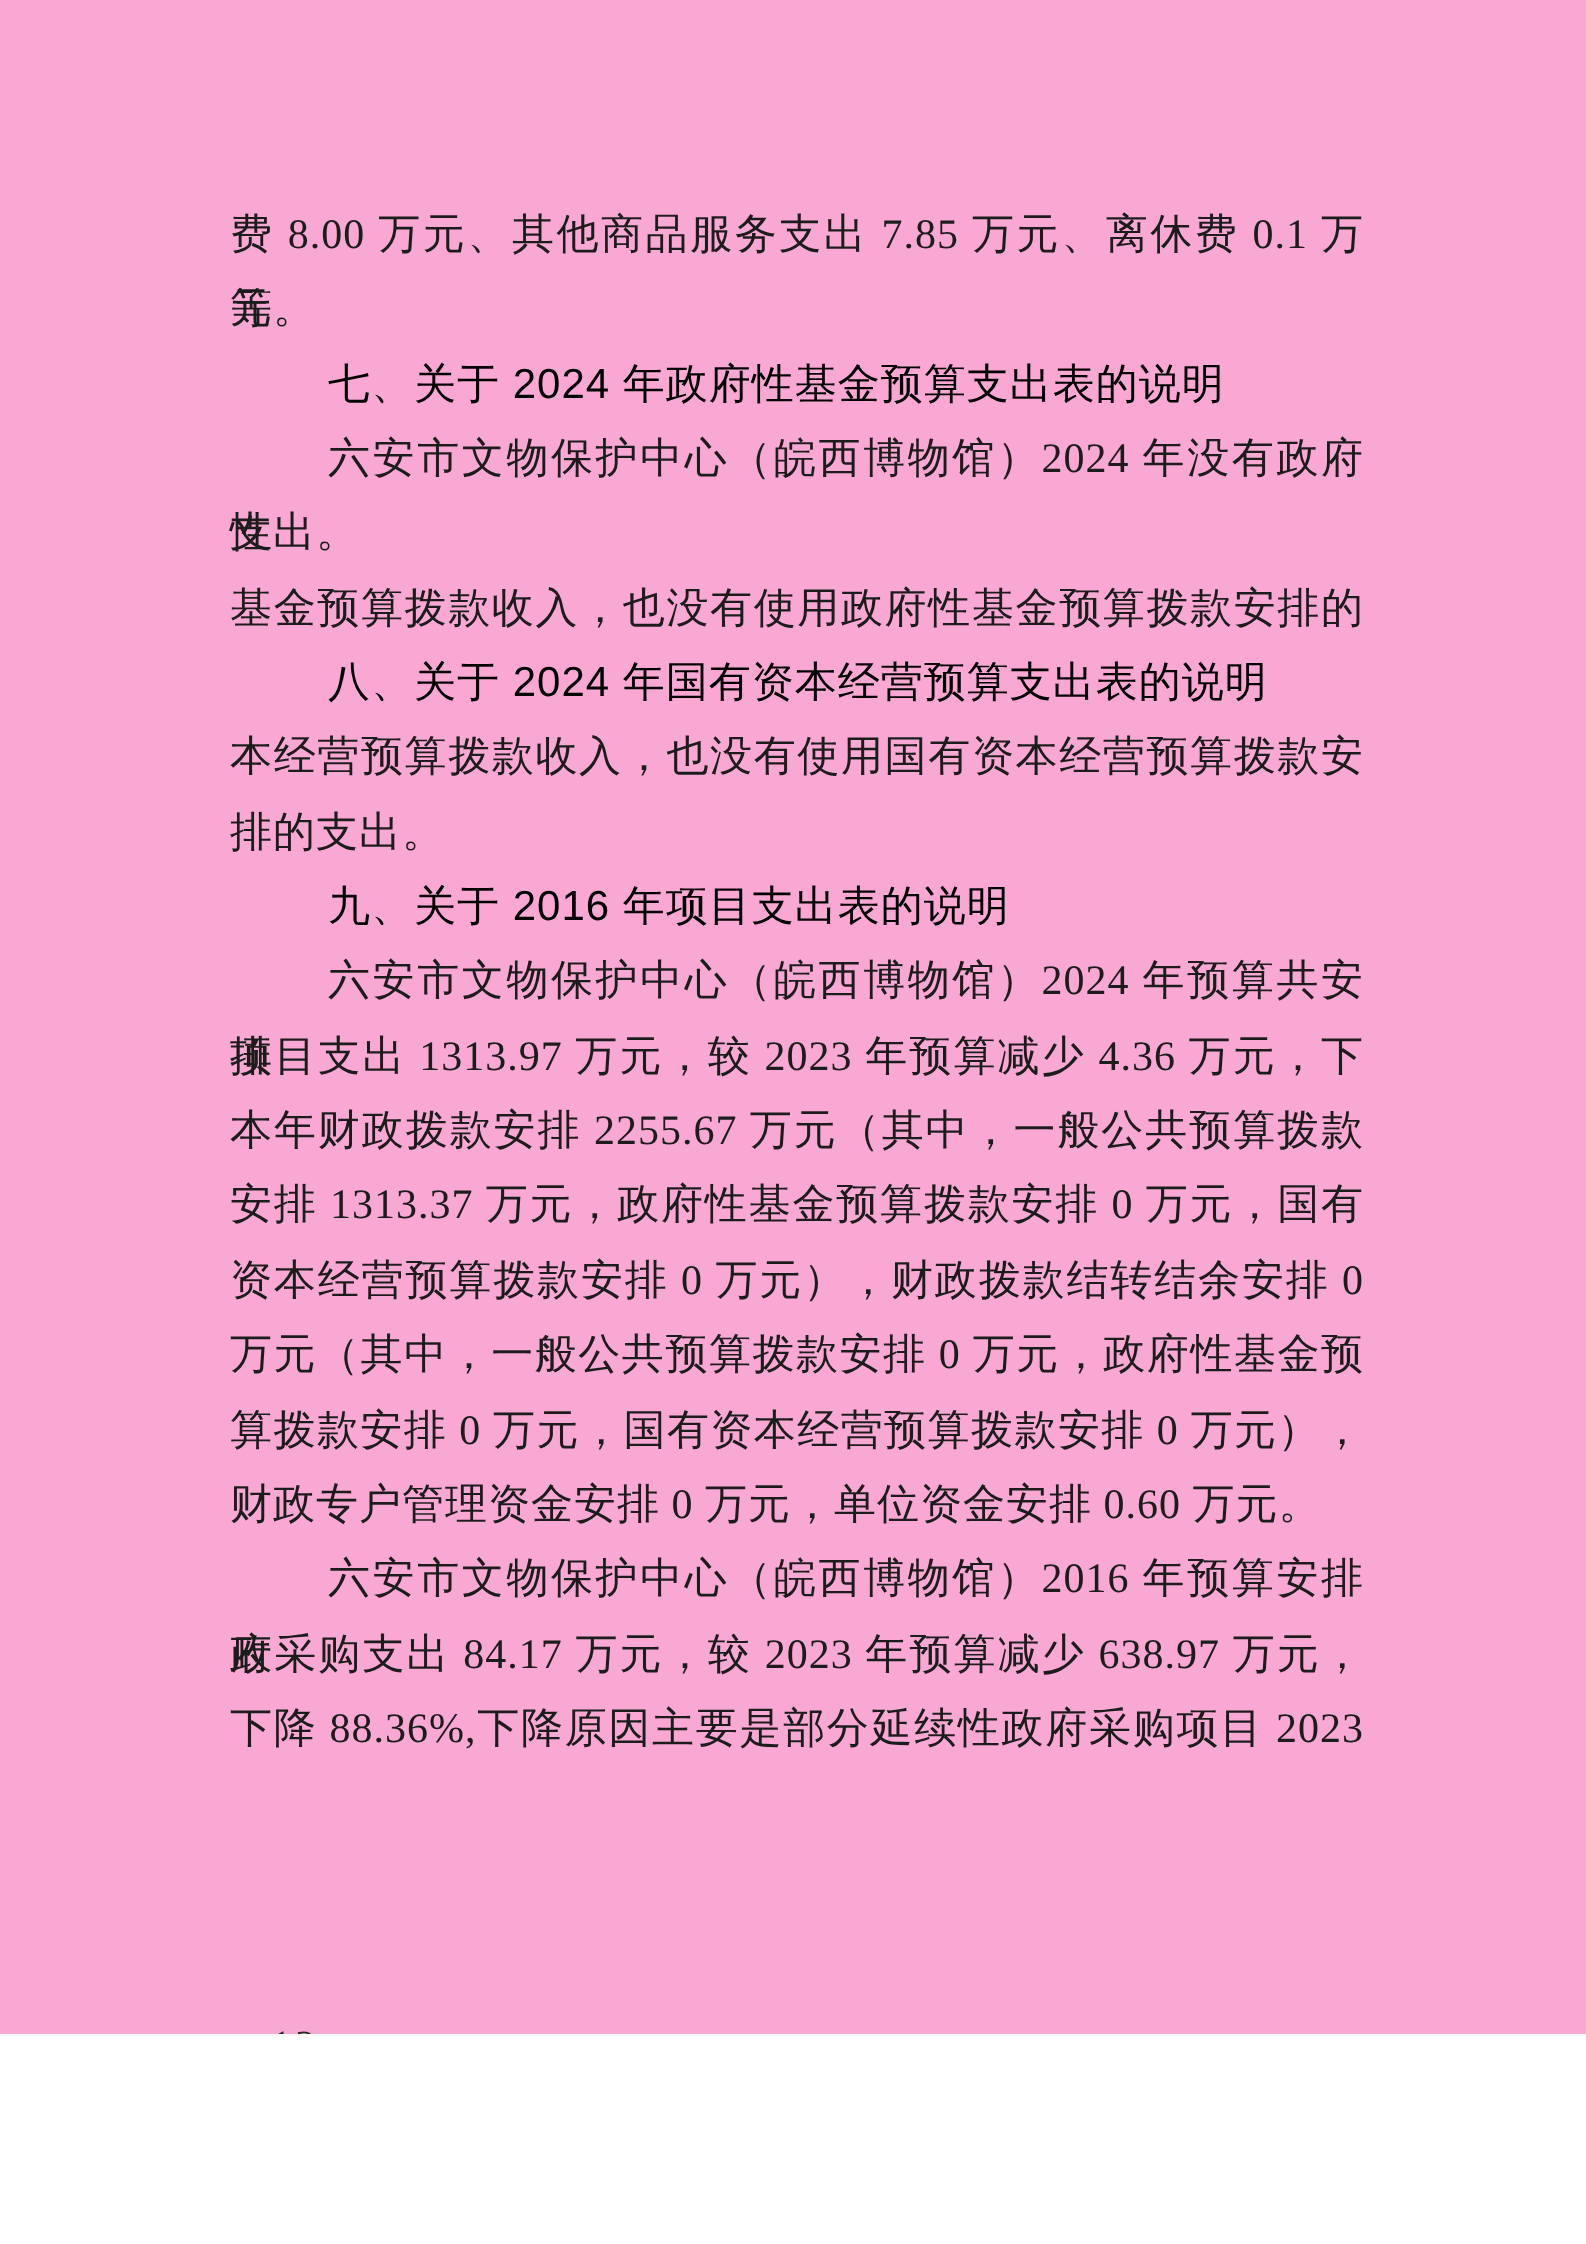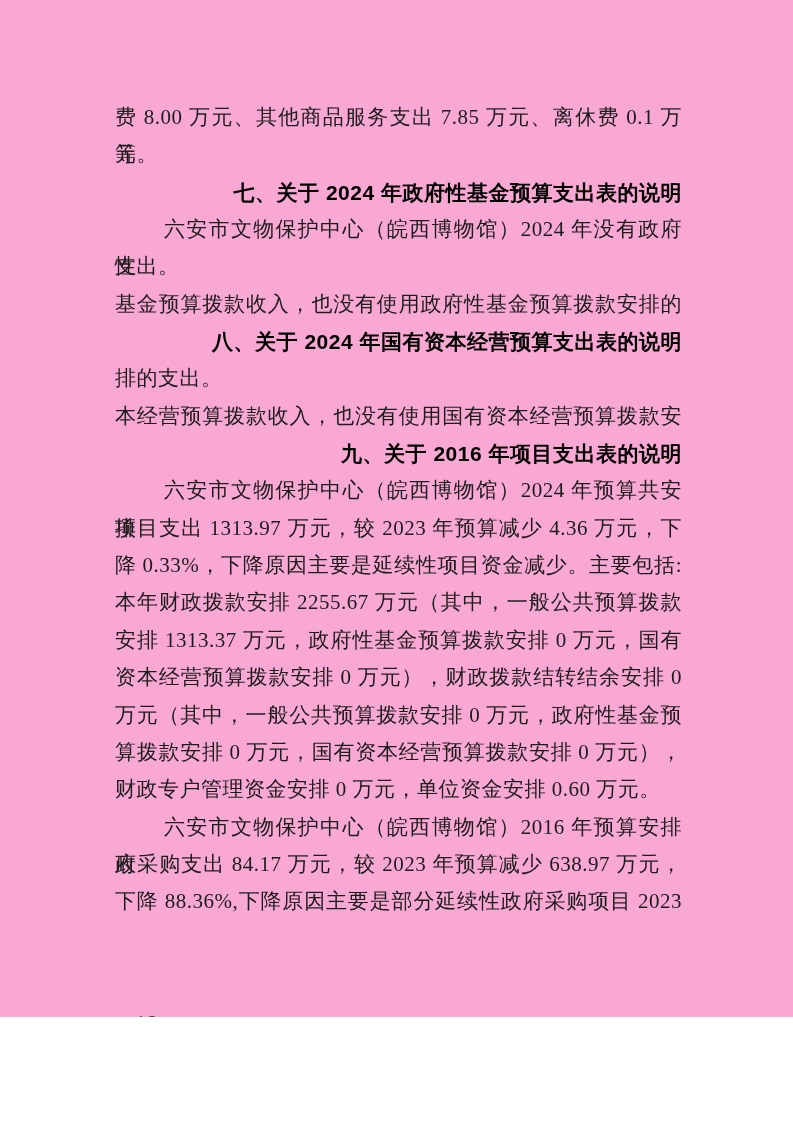--- a/index.html
+++ b/index.html
@@ -33,24 +33,23 @@
   .line.justify {
     text-align: justify;
     text-align-last: justify;
     white-space: normal;
   }
   .line.indent {
     text-indent: 49px;
   }
   .line.heading {
     font-family: "Liberation Sans", sans-serif;
-    font-weight: 700;
+    font-weight: 400;
     color: #000000;
     letter-spacing: 0.5px;
-    text-align: right;
   }
   .footer {
     position: absolute;
     left: 120px;
     top: 1008px;
     height: 30px;
     line-height: 30px;
     font-size: 20px;
     color: #2a2a2a;
     font-family: "Liberation Serif", serif;
@@ -62,26 +61,25 @@
 
 <div class="page">
   <div class="content" id="content">
       <div class="line justify">费 8.00 万元、其他商品服务支出 7.85 万元、离休费 0.1 万元</div>
       <div class="line">等。</div>
       <div class="line heading indent">七、关于 2024 年政府性基金预算支出表的说明</div>
       <div class="line indent justify">六安市文物保护中心（皖西博物馆）2024 年没有政府性</div>
       <div class="line">支出。</div>
       <div class="line justify">基金预算拨款收入，也没有使用政府性基金预算拨款安排的</div>
       <div class="line heading indent">八、关于 2024 年国有资本经营预算支出表的说明</div>
+      <div class="line justify">本经营预算拨款收入，也没有使用国有资本经营预算拨款安</div>
       <div class="line">排的支出。</div>
-      <div class="line justify">本经营预算拨款收入，也没有使用国有资本经营预算拨款安</div>
       <div class="line heading indent">九、关于 2016 年项目支出表的说明</div>
       <div class="line indent justify">六安市文物保护中心（皖西博物馆）2024 年预算共安排</div>
       <div class="line justify">项目支出 1313.97 万元，较 2023 年预算减少 4.36 万元，下</div>
-      <div class="line justify">降 0.33%，下降原因主要是延续性项目资金减少。主要包括:</div>
       <div class="line justify">本年财政拨款安排 2255.67 万元（其中，一般公共预算拨款</div>
       <div class="line justify">安排 1313.37 万元，政府性基金预算拨款安排 0 万元，国有</div>
       <div class="line justify">资本经营预算拨款安排 0 万元），财政拨款结转结余安排 0</div>
       <div class="line justify">万元（其中，一般公共预算拨款安排 0 万元，政府性基金预</div>
       <div class="line justify">算拨款安排 0 万元，国有资本经营预算拨款安排 0 万元），</div>
       <div class="line">财政专户管理资金安排 0 万元，单位资金安排 0.60 万元。</div>
       <div class="line indent justify">六安市文物保护中心（皖西博物馆）2016 年预算安排政</div>
       <div class="line justify">府采购支出 84.17 万元，较 2023 年预算减少 638.97 万元，</div>
       <div class="line justify">下降 88.36%,下降原因主要是部分延续性政府采购项目 2023</div>
     </div>

